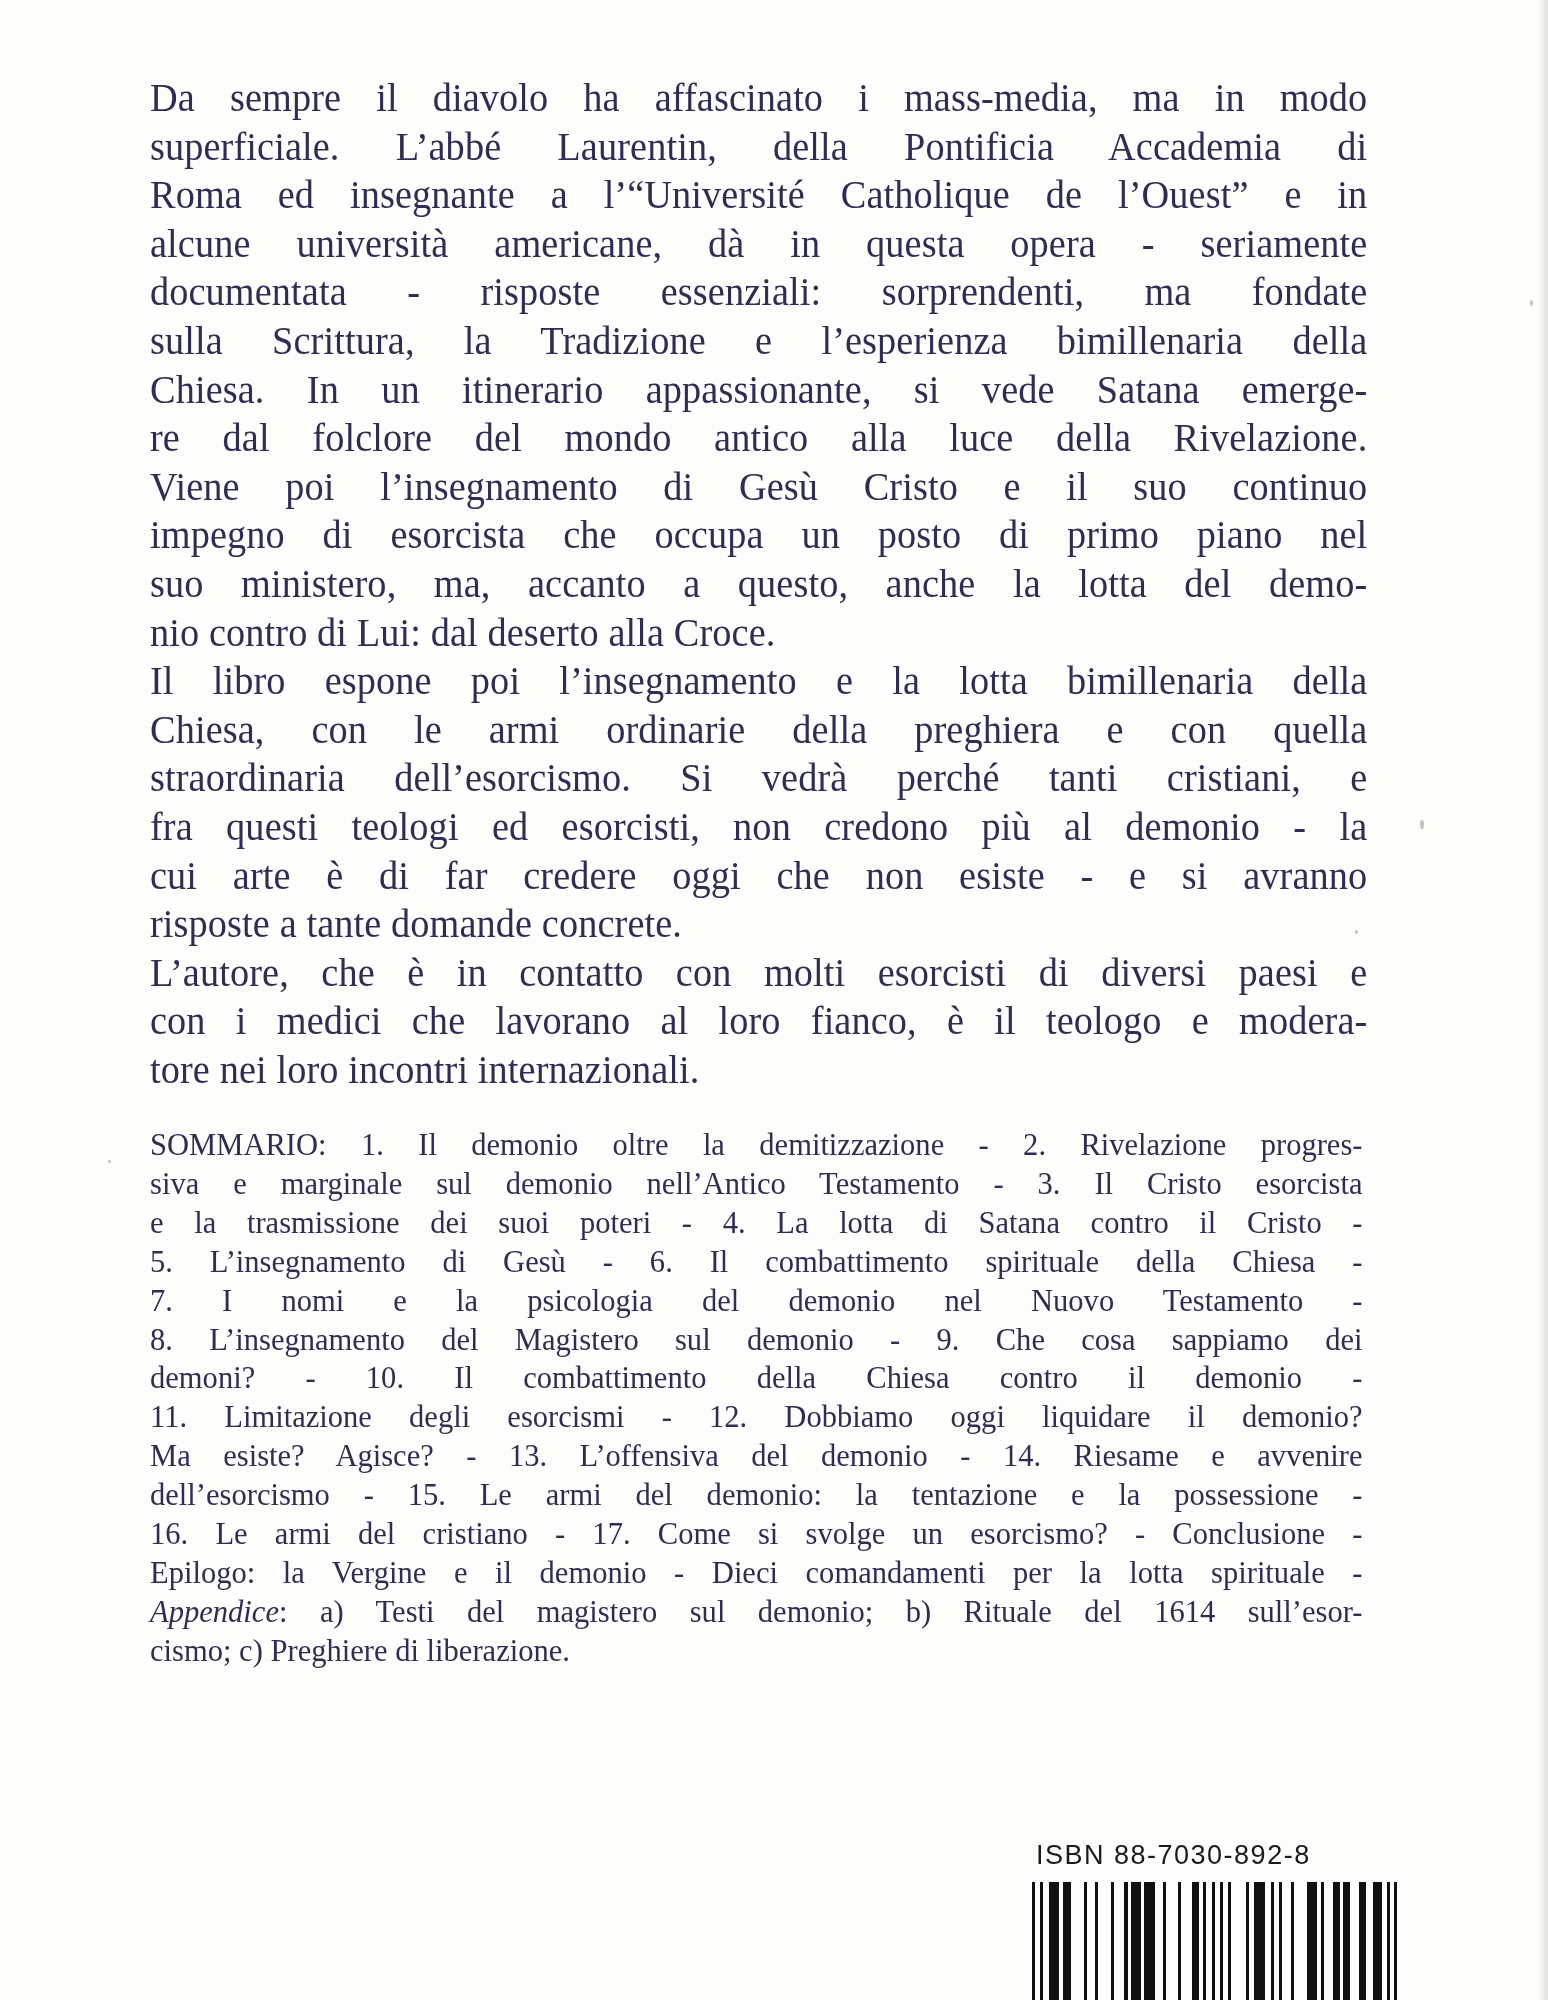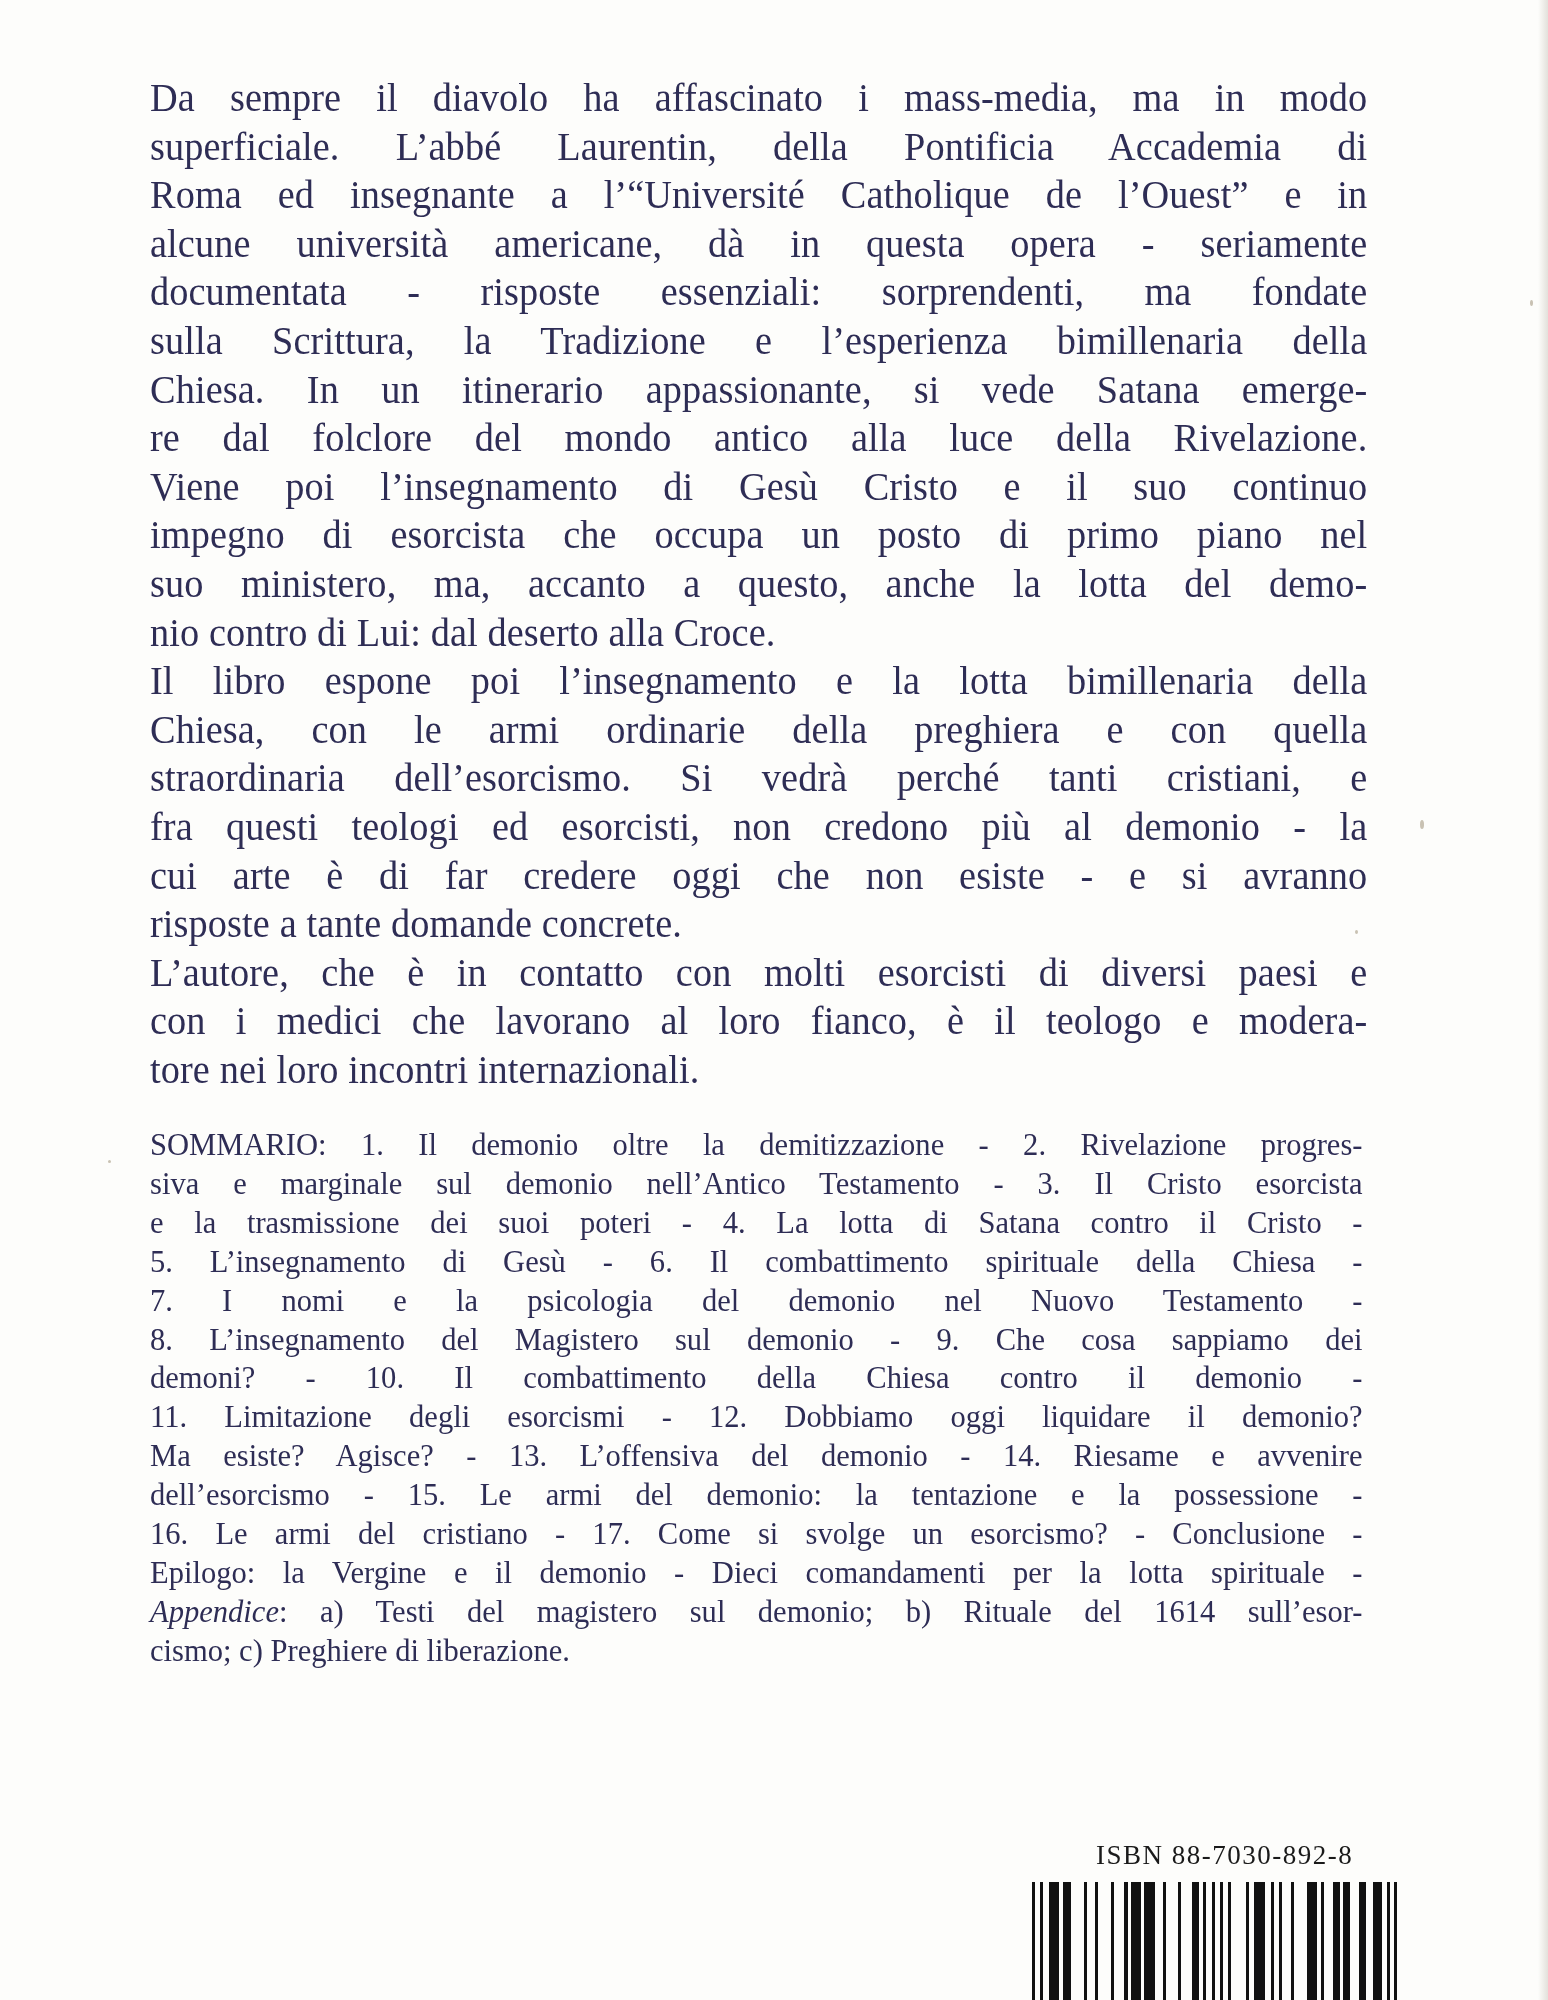--- a/index.html
+++ b/index.html
@@ -22,22 +22,22 @@
   }
   .main-text .line, .summary .line { display: block; white-space: nowrap; text-align: justify; text-align-last: justify; }
   .main-text .line.last, .summary .line.last { text-align-last: left; }
   .summary {
     position: absolute; left: 150px; top: 1126px; width: 1250px;
     font-size: 31.5px; line-height: 38.9px;
     transform: scaleX(0.97); transform-origin: left top;
   }
   .summary em { font-style: italic; }
   .isbn {
-    position: absolute; left: 1096px; top: 1840px;
-    font-family: Liberation Serif, serif;
+    position: absolute; left: 1036px; top: 1840px;
+    font-family: Liberation Sans, sans-serif;
     font-size: 27px; color: #1a1a1a; letter-spacing: 1.5px;
   }
   .barcode {
     position: absolute; left: 1032px; top: 1882px; width: 370px; height: 118px;
   }
   .barcode .bar { position: absolute; top: 0; height: 118px; background: #111; }
   .speck { position: absolute; background: #c9c2b3; border-radius: 50%; }
 </style>
 </head>
 <body>

